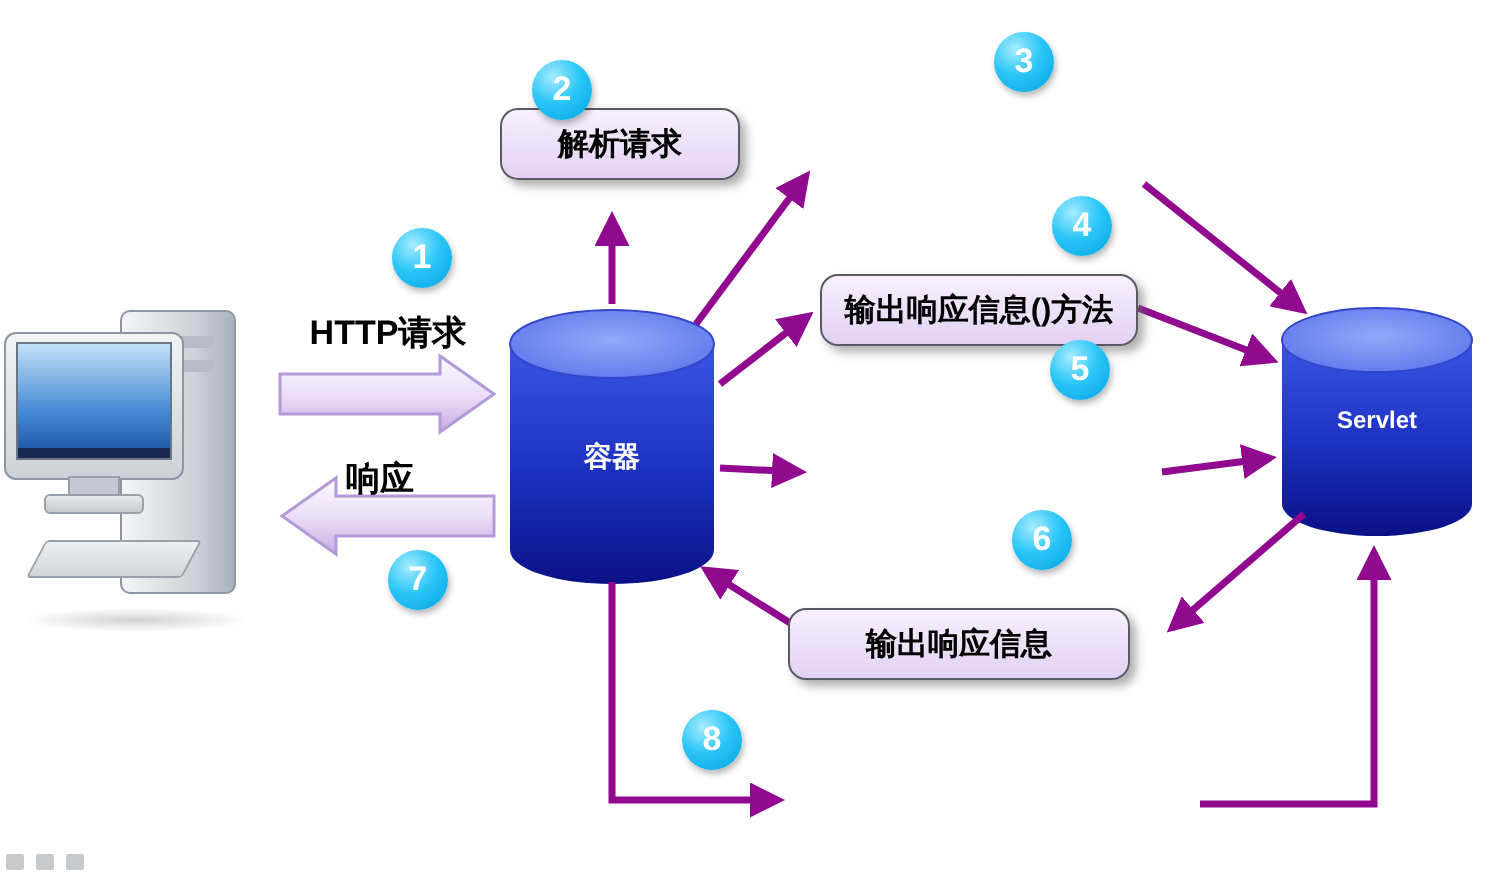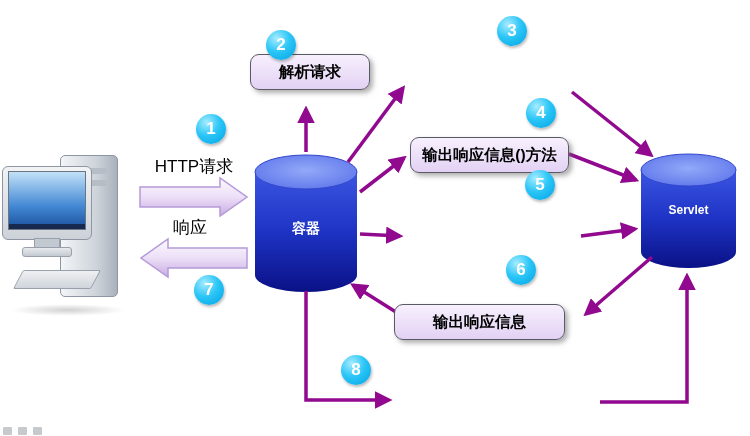--- a/index.html
+++ b/index.html
@@ -13,21 +13,21 @@
     color:#fff;font-weight:bold;font-size:17px;line-height:30px;text-align:center;
     box-shadow:1px 2px 3px rgba(0,0,0,.28);z-index:6;}
 
   
   .lbox{position:absolute;display:flex;align-items:center;justify-content:center;
     background:linear-gradient(#f7f0fd,#e3d1f4);border:1px solid #5a5a66;border-radius:9px;
     box-shadow:3px 3px 5px rgba(110,110,110,.55);
     font-weight:bold;font-size:15.5px;color:#000;z-index:5;white-space:nowrap;}
 
   .cyl-label{position:absolute;color:#fff;font-weight:bold;text-align:center;z-index:5;}
-  .flow-label{position:absolute;color:#000;font-weight:normal;text-align:center;font-size:17px;z-index:5;}
+  .flow-label{position:absolute;color:#000;font-weight:bold;text-align:center;font-size:17px;z-index:5;}
 
   
   .computer{position:absolute;left:2px;top:152px;width:140px;height:172px;z-index:4;}
   .computer .shadow{position:absolute;left:8px;top:152px;width:116px;height:12px;border-radius:50%;
     background:radial-gradient(rgba(0,0,0,.18),rgba(0,0,0,0) 70%);}
   .computer .tower{position:absolute;left:58px;top:3px;width:56px;height:140px;
     background:linear-gradient(90deg,#f3f5f7,#ccd2d9 65%,#a9b1bb);
     border:1px solid #8d96a2;border-radius:5px;z-index:1;}
   .computer .tower .slot1,.computer .tower .slot2{position:absolute;left:8px;width:38px;height:6px;
     background:#b6bdc6;border-radius:2px;}
@@ -118,21 +118,21 @@
     </div>
     <div class="stand"></div>
     <div class="base"></div>
     <div class="keyboard"></div>
   </div>
 
   <div class="cyl-label" style="left:256px;top:220px;width:100px;font-size:14px;">容器</div>
   <div class="cyl-label" style="left:641px;top:203px;width:95px;font-size:12px;">Servlet</div>
 
   <div class="flow-label" style="left:138px;top:155px;width:112px;">HTTP请求</div>
-  <div class="flow-label" style="left:150px;top:216px;width:80px;">响应</div>
+  <div class="flow-label" style="left:150px;top:228px;width:80px;">响应</div>
 
   <div class="lbox" style="left:250px;top:54px;width:118px;height:34px;">解析请求</div>
   <div class="lbox" style="left:410px;top:137px;width:157px;height:34px;">输出响应信息()方法</div>
   <div class="lbox" style="left:394px;top:304px;width:169px;height:34px;">输出响应信息</div>
 
   <div class="badge" style="left:196px;top:114px;">1</div>
   <div class="badge" style="left:266px;top:30px;">2</div>
   <div class="badge" style="left:497px;top:16px;">3</div>
   <div class="badge" style="left:526px;top:98px;">4</div>
   <div class="badge" style="left:525px;top:170px;">5</div>

